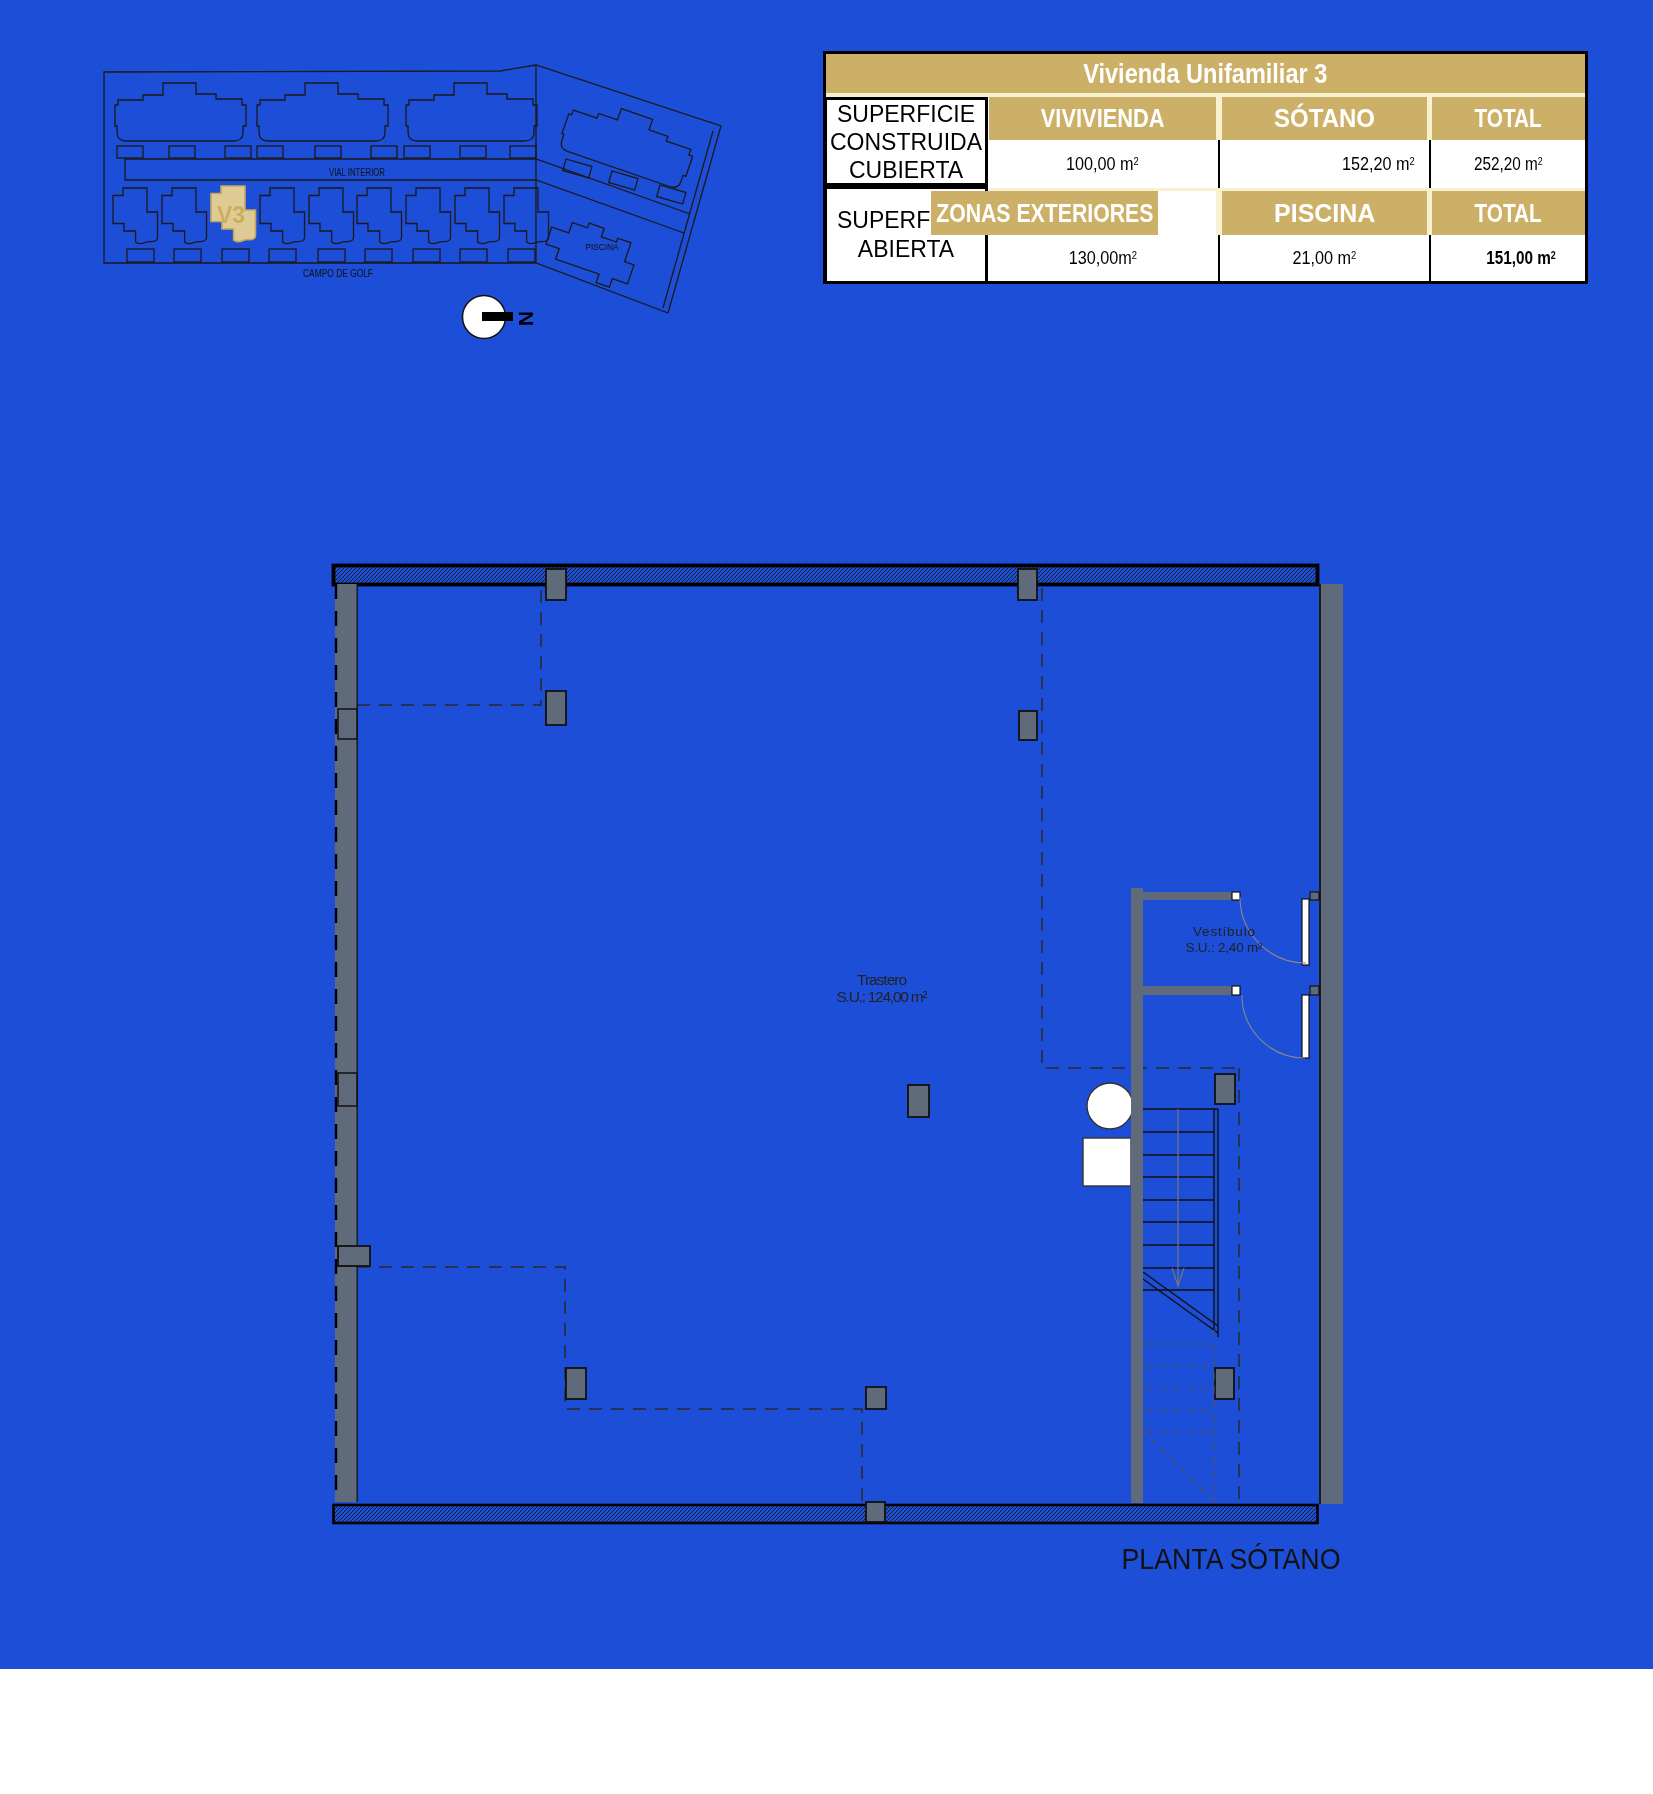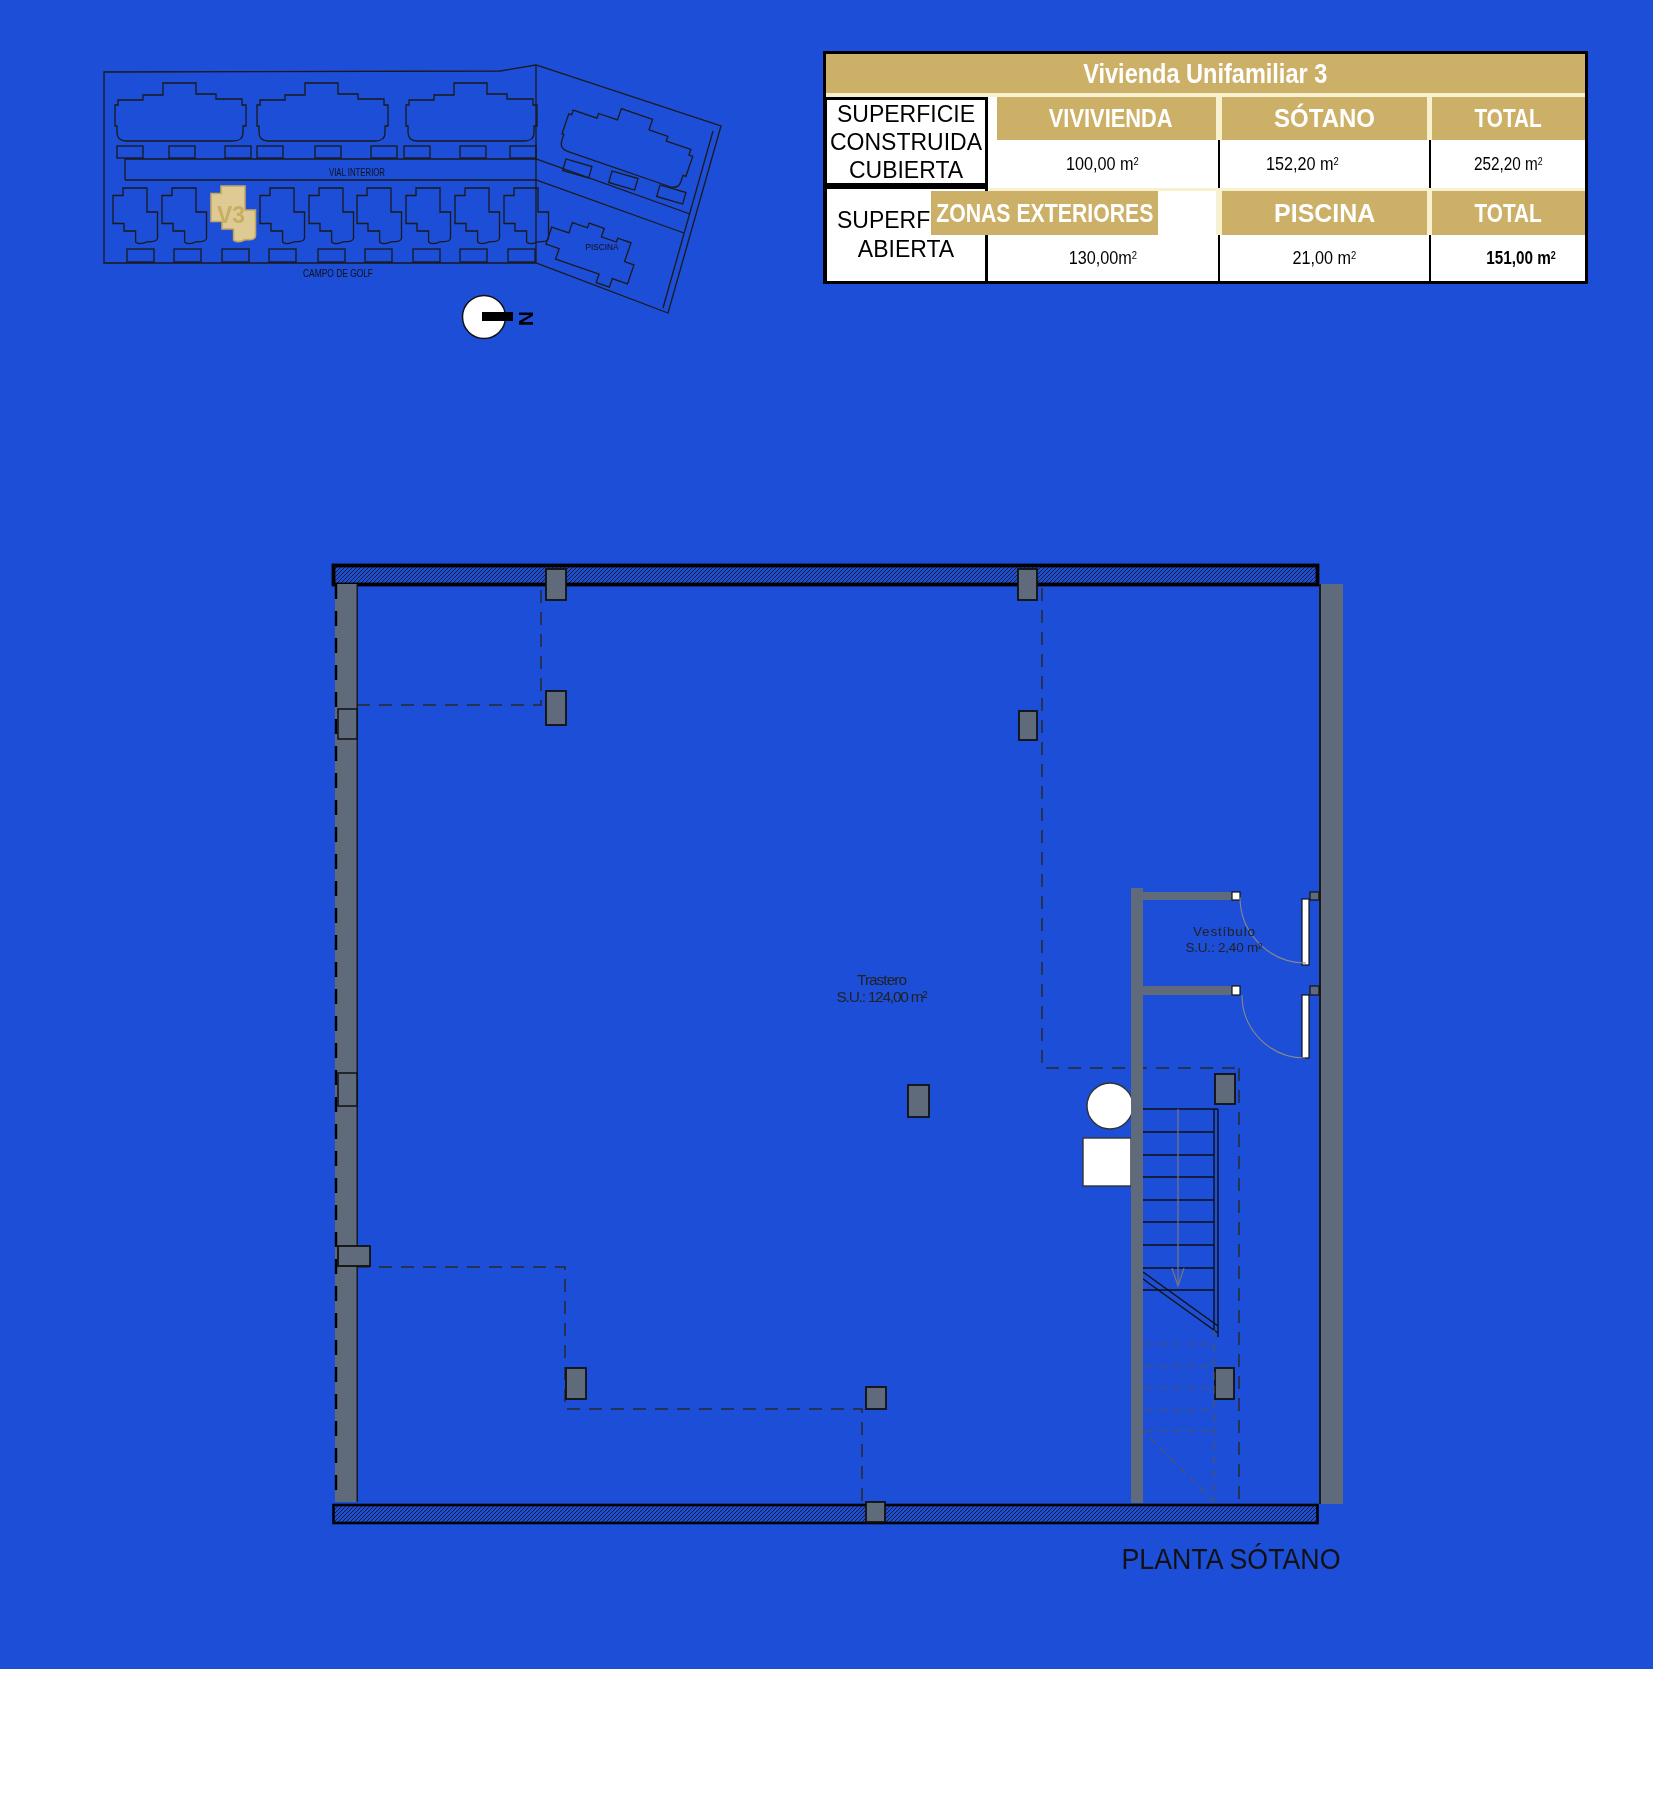--- a/index.html
+++ b/index.html
@@ -25,37 +25,37 @@
 <div class="abs" style="left:826px;top:93px;width:759px;height:4px;background:#f8f1cf;"></div>
 
 <div class="abs cell" style="left:824px;top:97px;width:164px;height:89px;border:3px solid #000;background:#fff;">
   <div style="font-size:23px;color:#000;text-align:center;line-height:28px;">SUPERFICIE<br>CONSTRUIDA<br>CUBIERTA</div>
 </div>
 
 <div class="abs cell" style="left:824px;top:186px;width:164px;height:98px;border:3px solid #000;background:#fff;">
   <div style="font-size:23px;color:#000;text-align:center;line-height:29px;">SUPERFICIE<br>ABIERTA</div>
 </div>
 
-<div class="abs gold cell" style="left:989px;top:97px;width:227px;height:43px;font-size:26px;margin-left:8px;">
+<div class="abs gold cell" style="left:989px;top:97px;width:227px;height:43px;font-size:26px;">
       <span class="sq" style="transform:scaleX(.84)">VIVIVIENDA</span>
     </div>
 
 <div class="abs gold cell" style="left:1222px;top:97px;width:205px;height:43px;font-size:25px;">
       <span class="sq" style="transform:scaleX(.96)">SÓTANO</span>
     </div>
 
 <div class="abs gold cell" style="left:1432px;top:97px;width:153px;height:43px;font-size:26px;">
       <span class="sq" style="transform:scaleX(.8)">TOTAL</span>
     </div>
 
 <div class="abs cell val" style="left:989px;top:140px;width:227px;height:48px;">
       <span class="sq" style="transform:scaleX(.9)">100,00&nbsp;m<sup>2</sup></span>
     </div>
 
-<div class="abs cell val" style="left:1200px;top:140px;width:205px;height:48px;">
+<div class="abs cell val" style="left:1276px;top:140px;width:205px;height:48px;">
       <span class="sq" style="transform:scaleX(.9)">152,20&nbsp;m<sup>2</sup></span>
     </div>
 
 <div class="abs cell val" style="left:1432px;top:140px;width:153px;height:48px;font-weight:normal;">
       <span class="sq" style="transform:scaleX(.85)">252,20&nbsp;m<sup>2</sup></span>
     </div>
 
 <div class="abs" style="left:989px;top:188px;width:596px;height:3px;background:#f8f1cf;"></div>
 
 <div class="abs gold cell" style="left:931px;top:191px;width:227px;height:44px;font-size:25px;">

